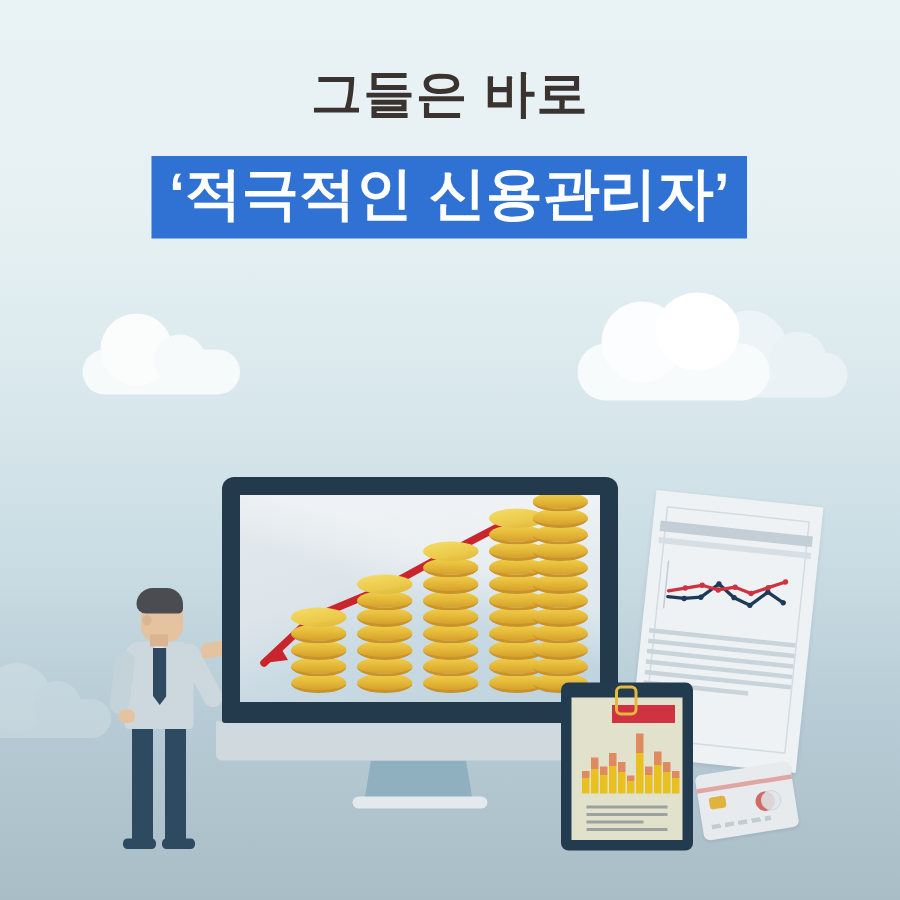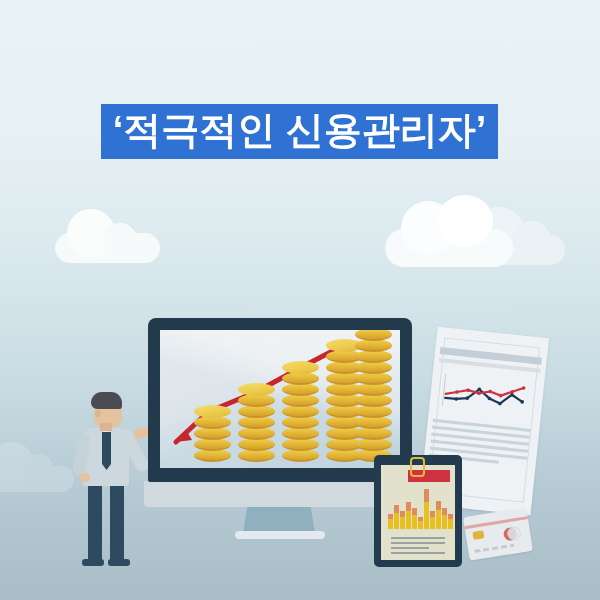--- a/index.html
+++ b/index.html
@@ -127,20 +127,21 @@
     <i style="left:16px;top:6px;width:54px;height:54px;background:#fbfdfe;"></i>
     <i style="left:52px;top:0px;width:56px;height:52px;background:#ffffff;"></i>
   </div>
 
   <div class="cloud" style="left:-22px;top:440px;width:96px;height:52px;opacity:.55;">
     <i class="base" style="left:0;top:26px;width:96px;height:26px;background:#cfdde3;"></i>
     <i style="left:10px;top:2px;width:46px;height:46px;background:#d3e0e6;"></i>
     <i style="left:44px;top:14px;width:32px;height:32px;background:#cfdde3;"></i>
   </div>
 
+  <div class="headline">그들은 바로</div>
   <div class="hl-wrap">
     <span class="hl-bar">‘적극적인 신용관리자’</span>
   </div>
 
   <div id="person">
 
     <div class="p" style="left:18px;top:92px;width:14px;height:82px;background:#2d4a61;"></div>
     <div class="p" style="left:40px;top:92px;width:14px;height:82px;background:#2d4a61;"></div>
     <div class="p" style="left:12px;top:169px;width:22px;height:7px;background:#2d4a61;border-radius:3px;"></div>
     <div class="p" style="left:38px;top:169px;width:22px;height:7px;background:#2d4a61;border-radius:3px;"></div>

